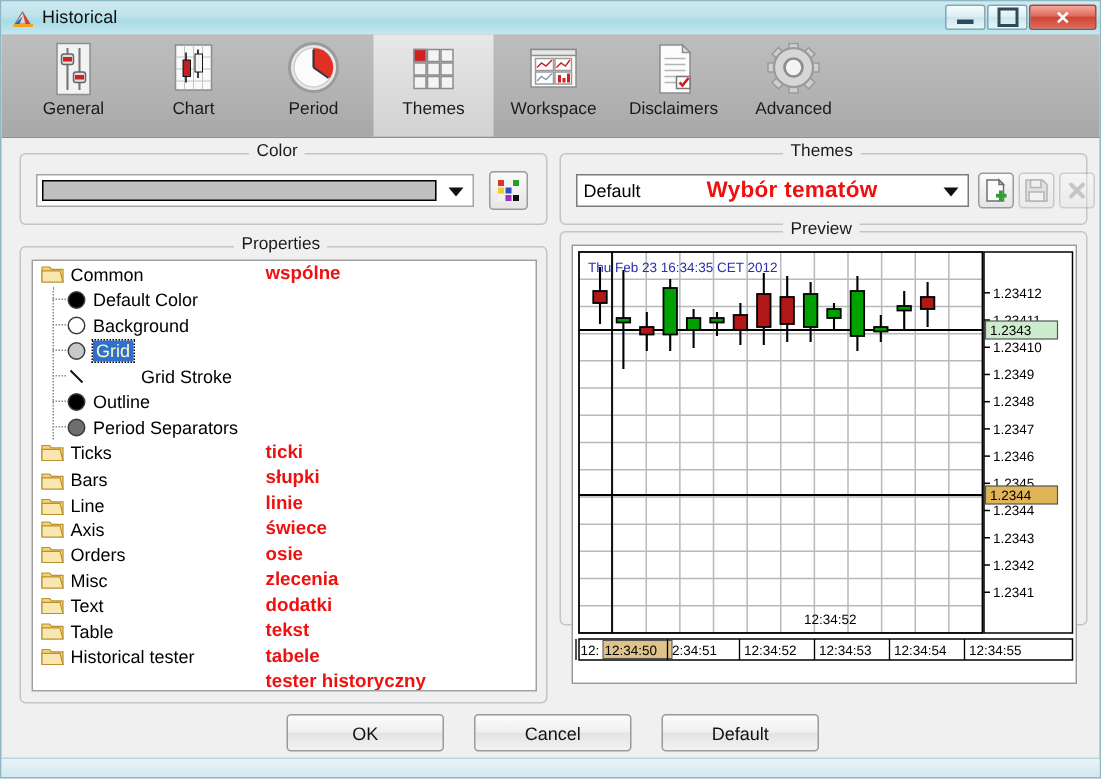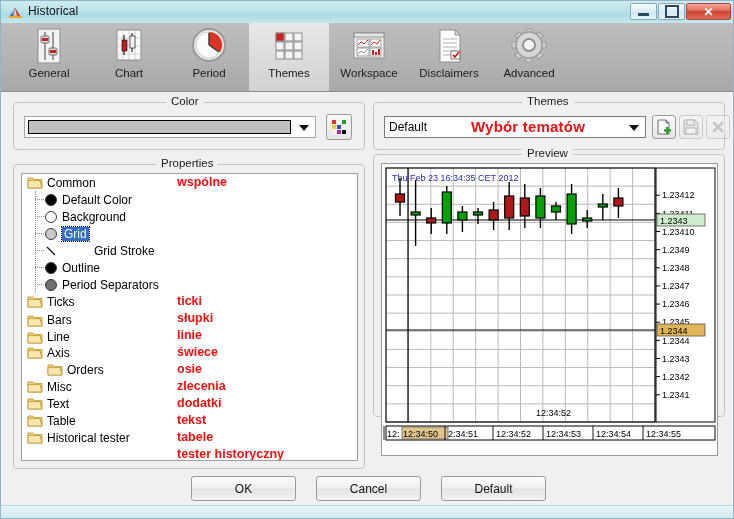--- a/index.html
+++ b/index.html
@@ -420,21 +420,21 @@
               </svg></span>
             <span>Line</span>
           </div>
           <div class="trow" style="padding-left: 5px;">
             <span class="folder"><svg width="16" height="13" viewBox="0 0 16 13">
                 <path d="M1 2 H6 L7.5 3.6 H15 V12 H1 Z" fill="#f5d27a" stroke="#b9922f" stroke-width="0.8"></path>
                 <path d="M1 4.6 H13 L15 12 H1 Z" fill="#fae7b0" stroke="#b9922f" stroke-width="0.8"></path>
               </svg></span>
             <span>Axis</span>
           </div>
-          <div class="trow" style="padding-left: 5px; margin-left: 20px;">
+          <div class="trow" style="padding-left: 5px;">
             <span class="folder"><svg width="16" height="13" viewBox="0 0 16 13">
                 <path d="M1 2 H6 L7.5 3.6 H15 V12 H1 Z" fill="#f5d27a" stroke="#b9922f" stroke-width="0.8"></path>
                 <path d="M1 4.6 H13 L15 12 H1 Z" fill="#fae7b0" stroke="#b9922f" stroke-width="0.8"></path>
               </svg></span>
             <span>Orders</span>
           </div>
           <div class="trow" style="padding-left: 5px;">
             <span class="folder"><svg width="16" height="13" viewBox="0 0 16 13">
                 <path d="M1 2 H6 L7.5 3.6 H15 V12 H1 Z" fill="#f5d27a" stroke="#b9922f" stroke-width="0.8"></path>
                 <path d="M1 4.6 H13 L15 12 H1 Z" fill="#fae7b0" stroke="#b9922f" stroke-width="0.8"></path>

